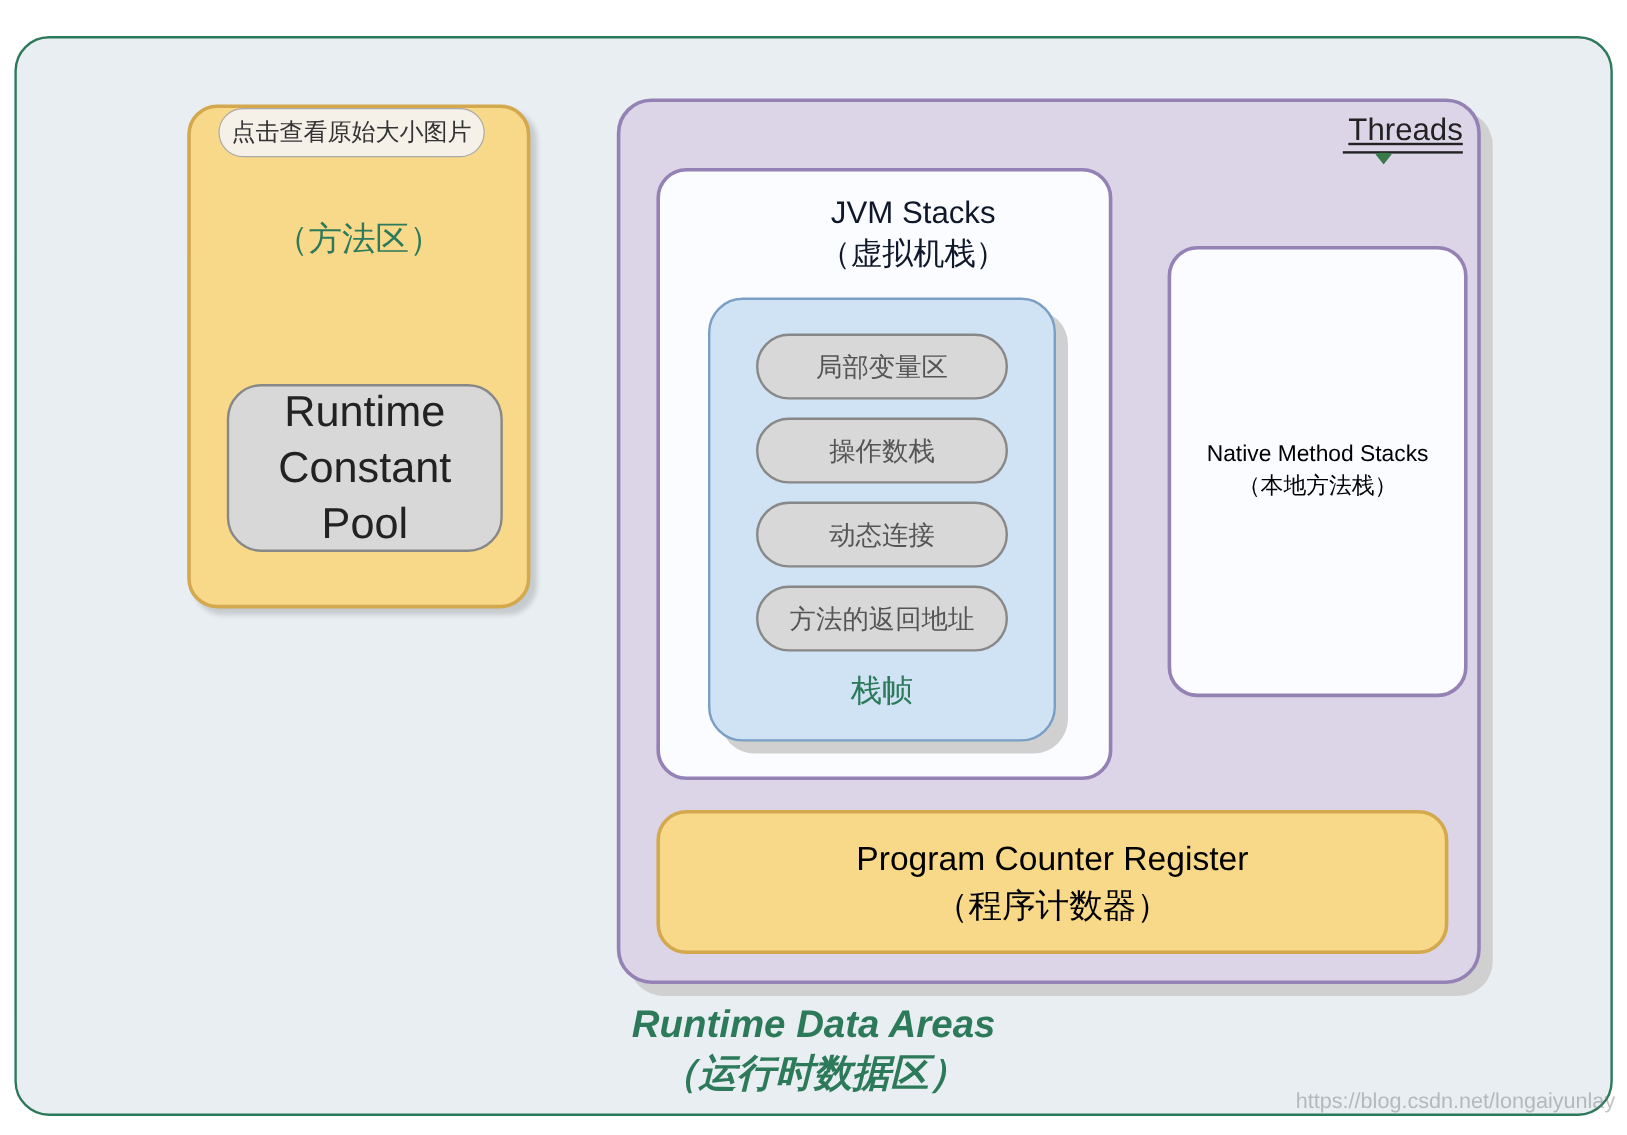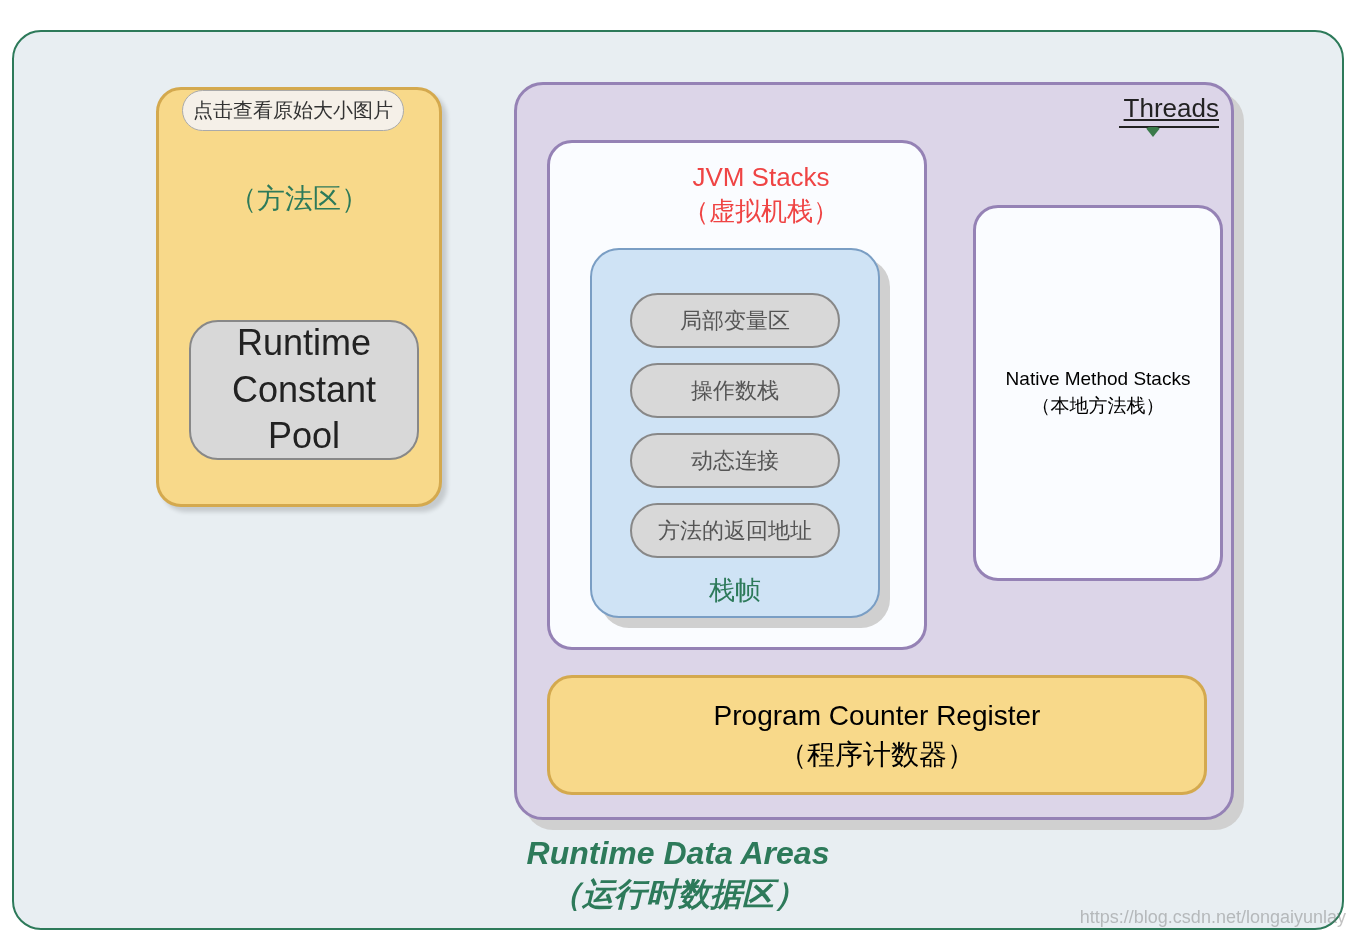--- a/index.html
+++ b/index.html
@@ -132,41 +132,41 @@
     width: 380px;
     height: 510px;
     background: #fafcff;
     border: 3px solid #9582b5;
     border-radius: 25px;
     text-align: center;
   }
   .jvm-stacks-label {
     margin-top: 18px;
     font-size: 26px;
-    color: #ef4444;
+    color: #0f172a;
     line-height: 1.3;
     margin-left: 48px;
   }
   .stack-frame-shadow {
     position: absolute;
     top: 115px;
     left: 50px;
     width: 290px;
     height: 370px;
     background: #d0d0d0;
   }
   .stack-frame {
     position: absolute;
     top: 105px;
     left: 40px;
     width: 290px;
     height: 370px;
     background: #cfe3f5;
     border: 2px solid #7a9ec4;
-    padding-top: 28px;
+    padding-top: 13px;
   }
   .frame-item {
     width: 210px;
     height: 55px;
     margin: 15px auto;
     background: #d8d8d8;
     border: 2px solid #888;
     display: flex;
     align-items: center;
     justify-content: center;

